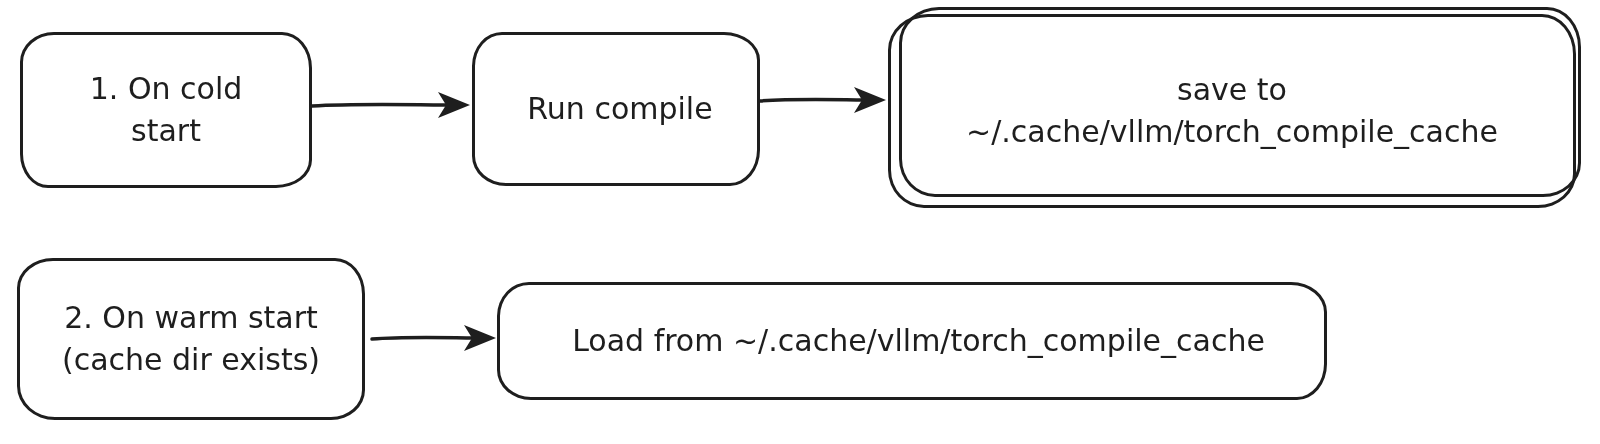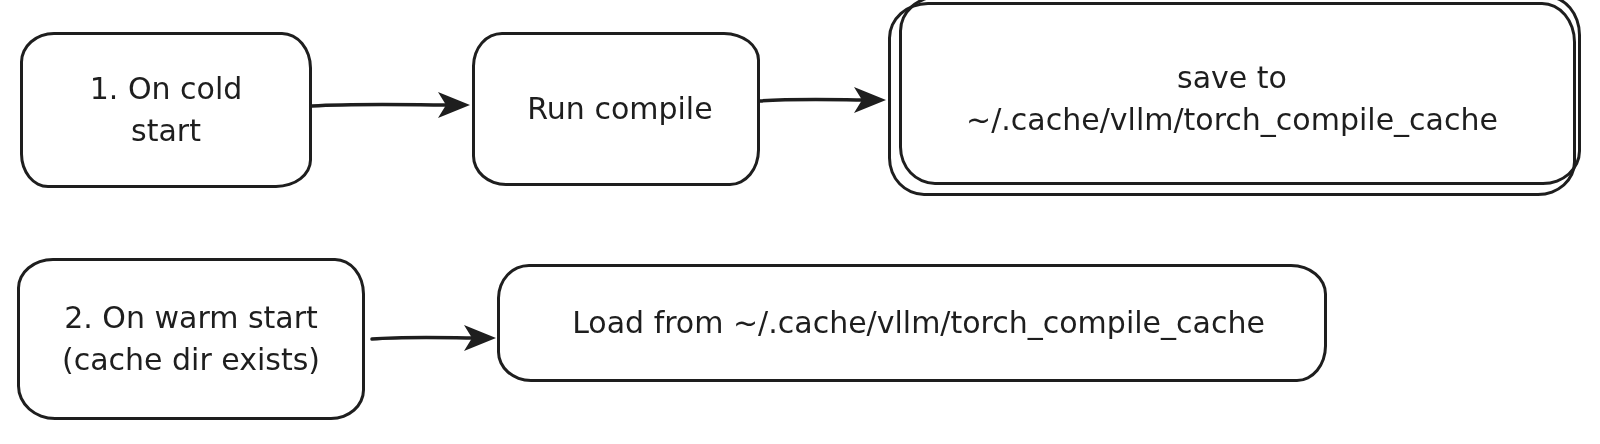--- a/index.html
+++ b/index.html
@@ -40,30 +40,30 @@
   #node-cold-start{
     left:20px; top:32px; width:292px; height:156px;
     border-radius:34px 30px 36px 28px / 30px 36px 28px 34px;
   }
   #node-run-compile{
     left:472px; top:32px; width:288px; height:154px;
     border-radius:30px 36px 30px 34px / 34px 28px 36px 30px;
     padding-left:22px;
   }
   #node-save-cache{
-    left:888px; top:2px; width:688px; height:194px;
+    left:888px; top:14px; width:688px; height:194px;
     border-radius:40px 34px 38px 36px / 36px 40px 34px 38px;
     text-align:center;
   }
   #node-warm-start{
     left:17px; top:258px; width:348px; height:162px;
     border-radius:36px 30px 34px 38px / 30px 36px 30px 34px;
   }
   #node-load-cache{
-    left:497px; top:264px; width:830px; height:118px;
+    left:497px; top:282px; width:830px; height:118px;
     border-radius:32px 36px 30px 34px / 34px 30px 36px 30px;
     padding-left:27px;
   }
   
   .double::before{
     content:"";
     position:absolute;
     top:-10px; left:8px; right:-8px; bottom:8px;
     border:3px solid var(--stroke);
     border-radius:inherit;

